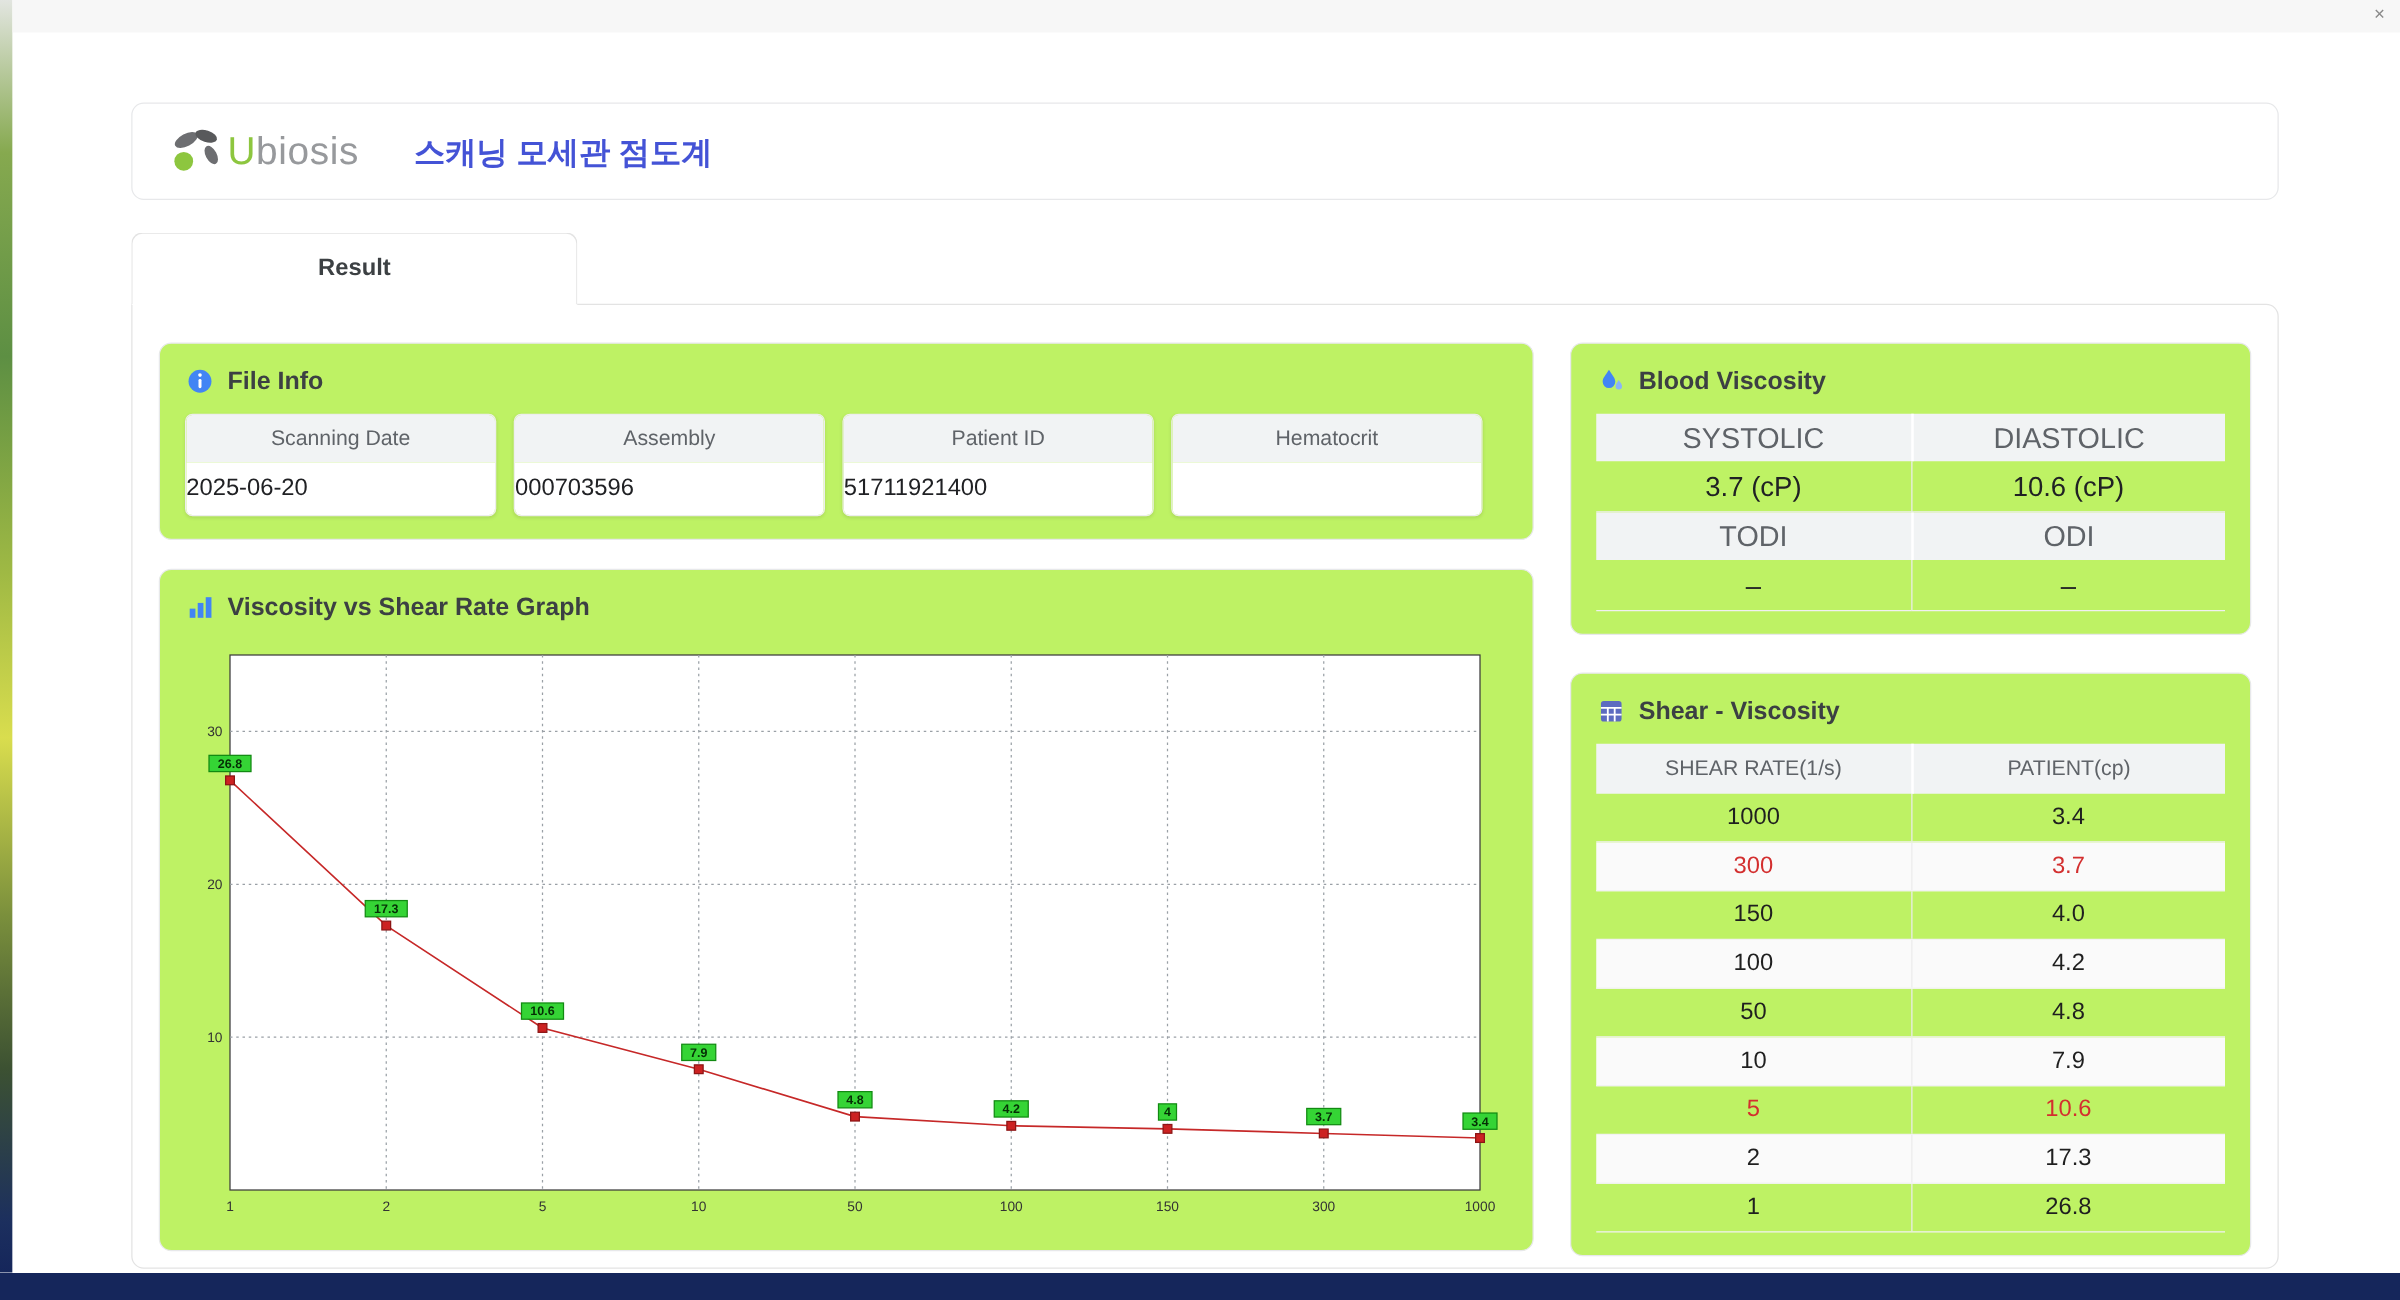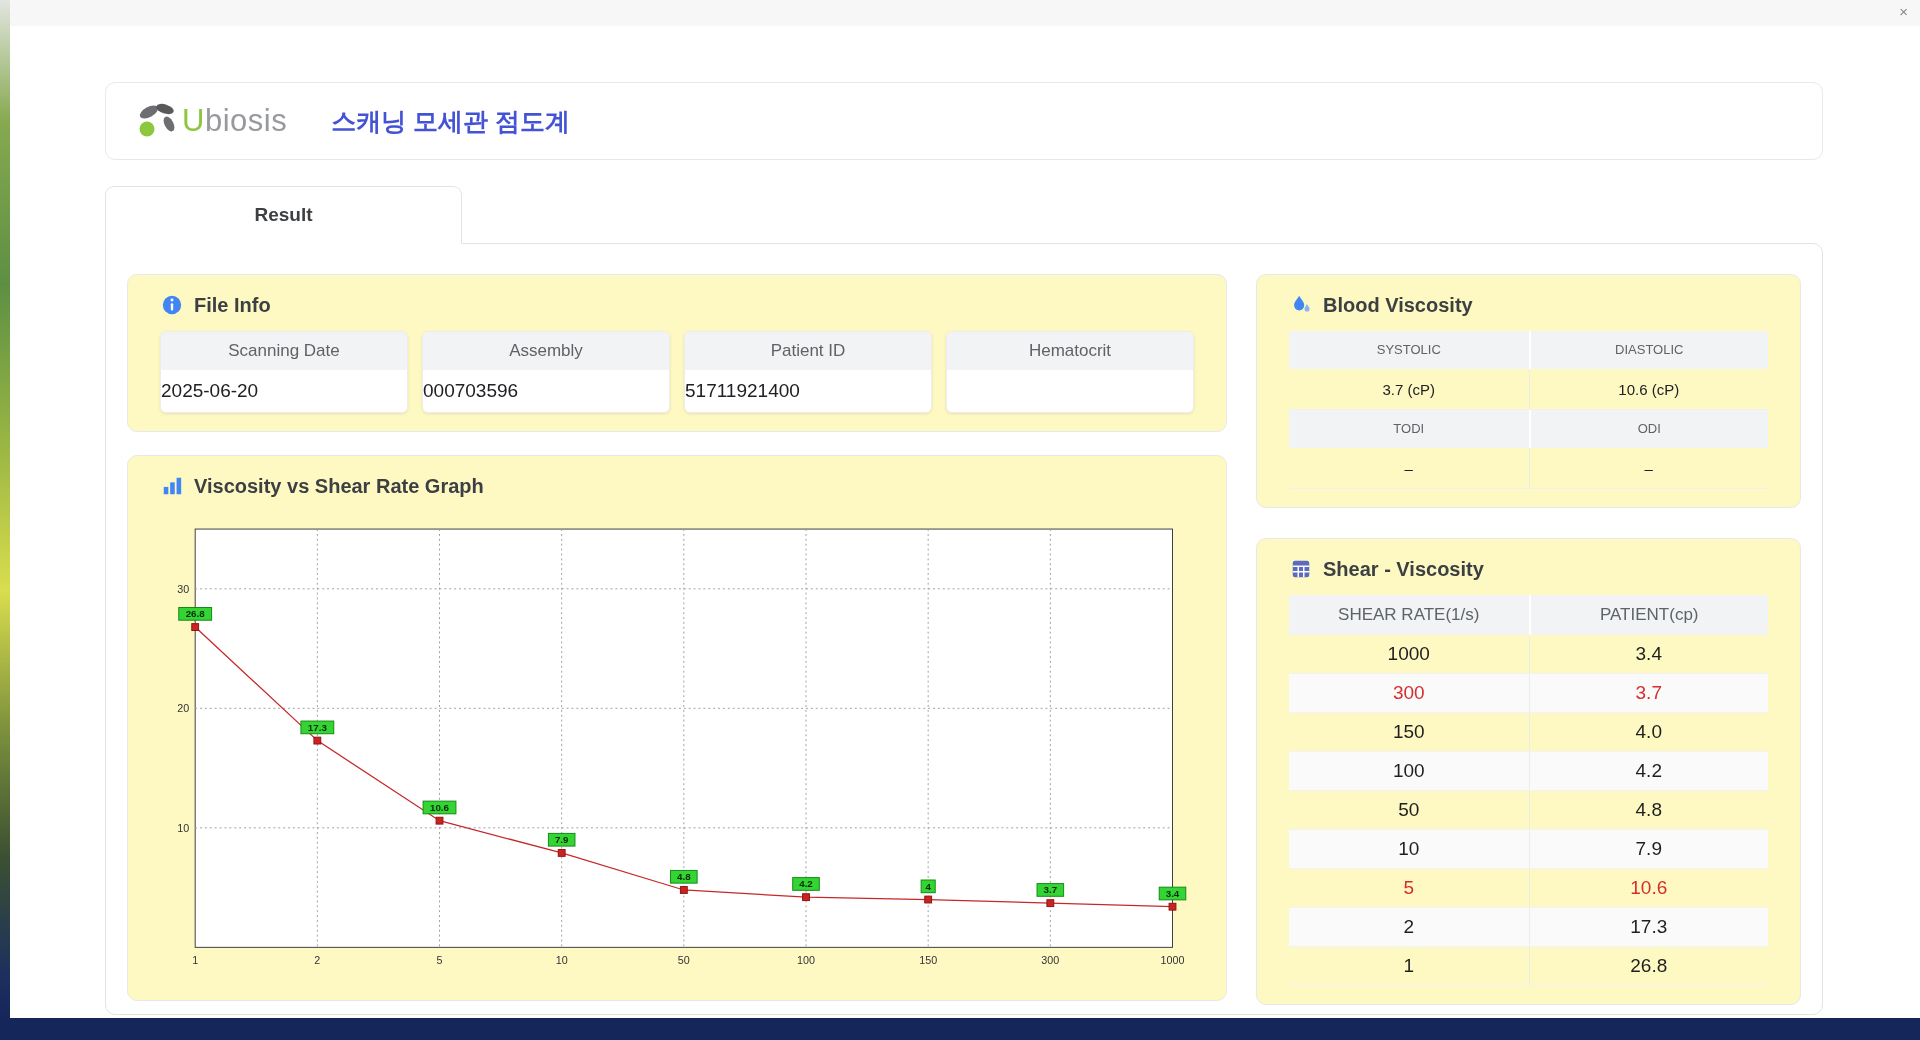--- a/index.html
+++ b/index.html
@@ -30,21 +30,21 @@
     border:1px solid #e3e3e3; border-radius:9px 9px 0 0; cursor:pointer; }
   .tab.active { background:#fff; border-bottom:1px solid #fff; color:#3c4043; margin-bottom:-1px; }
   .tab.inactive { background:#ececec; color:#9aa0a6; margin-bottom:-1px; border-bottom:1px solid #e3e3e3; }
 
   
   .main-card { border:1px solid #e3e3e3; border-radius:0 10px 10px 10px; background:#fff; height:772px;
     padding:30px 21px 14px; display:flex; gap:29px; position:relative; z-index:1; }
   .left-col { flex:1; display:flex; flex-direction:column; gap:23px; min-width:0; }
   .right-col { width:545px; flex:none; display:flex; flex-direction:column; gap:30px; }
 
-  .card { border:1px solid #e7e8ea; border-radius:10px; background:#fef9c3; padding:18px 32px; }
+  .card { border:1px solid #e7e8ea; border-radius:10px; background:#bef264; padding:18px 20px; }
   .card-title-row { display:flex; align-items:center; gap:10px; margin-bottom:14px; }
   .card-title-row h2 { font-size:20px; font-weight:bold; color:#3c4043; }
   .icon { display:inline-flex; width:24px; height:24px; align-items:center; justify-content:center; }
 
   
   .file-info { height:159px; }
   .fields { display:flex; gap:14px; }
   .field { width:249px; border:1px solid #ededed; border-radius:6px; overflow:hidden; box-shadow:0 1px 3px rgba(0,0,0,.10); }
   .field-label { height:38px; line-height:38px; text-align:center; background:#f1f3f4; color:#5f6368; font-size:17px; }
   .field-value { height:42px; line-height:42px; background:#fff; color:#202124; font-size:19px; }
@@ -52,23 +52,23 @@
   
   .graph-card { flex:1; }
   .chart { width:100%; height:470px; margin-top:4px; }
   .chart svg text { font-family:"Liberation Sans", sans-serif; }
 
   
   .bv-card { height:238px; }
   .bv-row { display:flex; }
   .bv-row > div { width:50%; text-align:center; }
   .bv-head { background:#f1f3f4; }
-  .bv-head > div { height:38px; line-height:38px; color:#5f6368; font-size:13px; }
+  .bv-head > div { height:38px; line-height:38px; color:#5f6368; font-size:23px; }
   .bv-head > div + div { border-left:2px solid #fff; }
-  .bv-vals > div { height:41px; line-height:41px; color:#202124; font-size:15px; border-bottom:1px solid #f0f0f0; }
+  .bv-vals > div { height:41px; line-height:41px; color:#202124; font-size:22px; border-bottom:1px solid #f0f0f0; }
   .bv-vals > div + div { border-left:1px solid #ececec; }
 
   
   .sv-card { flex:1; }
   .sv-head { display:flex; background:#f1f3f4; }
   .sv-head > div { width:50%; height:40px; line-height:40px; text-align:center; color:#5f6368; font-size:17px; }
   .sv-head > div + div { border-left:2px solid #fff; }
   .sv-row { display:flex; border-bottom:1px solid #f2f2f2; }
   .sv-row.stripe { background:#fafafa; }
   .sv-cell { width:50%; height:38px; line-height:38px; text-align:center; font-size:19px; color:#1f1f1f; }

